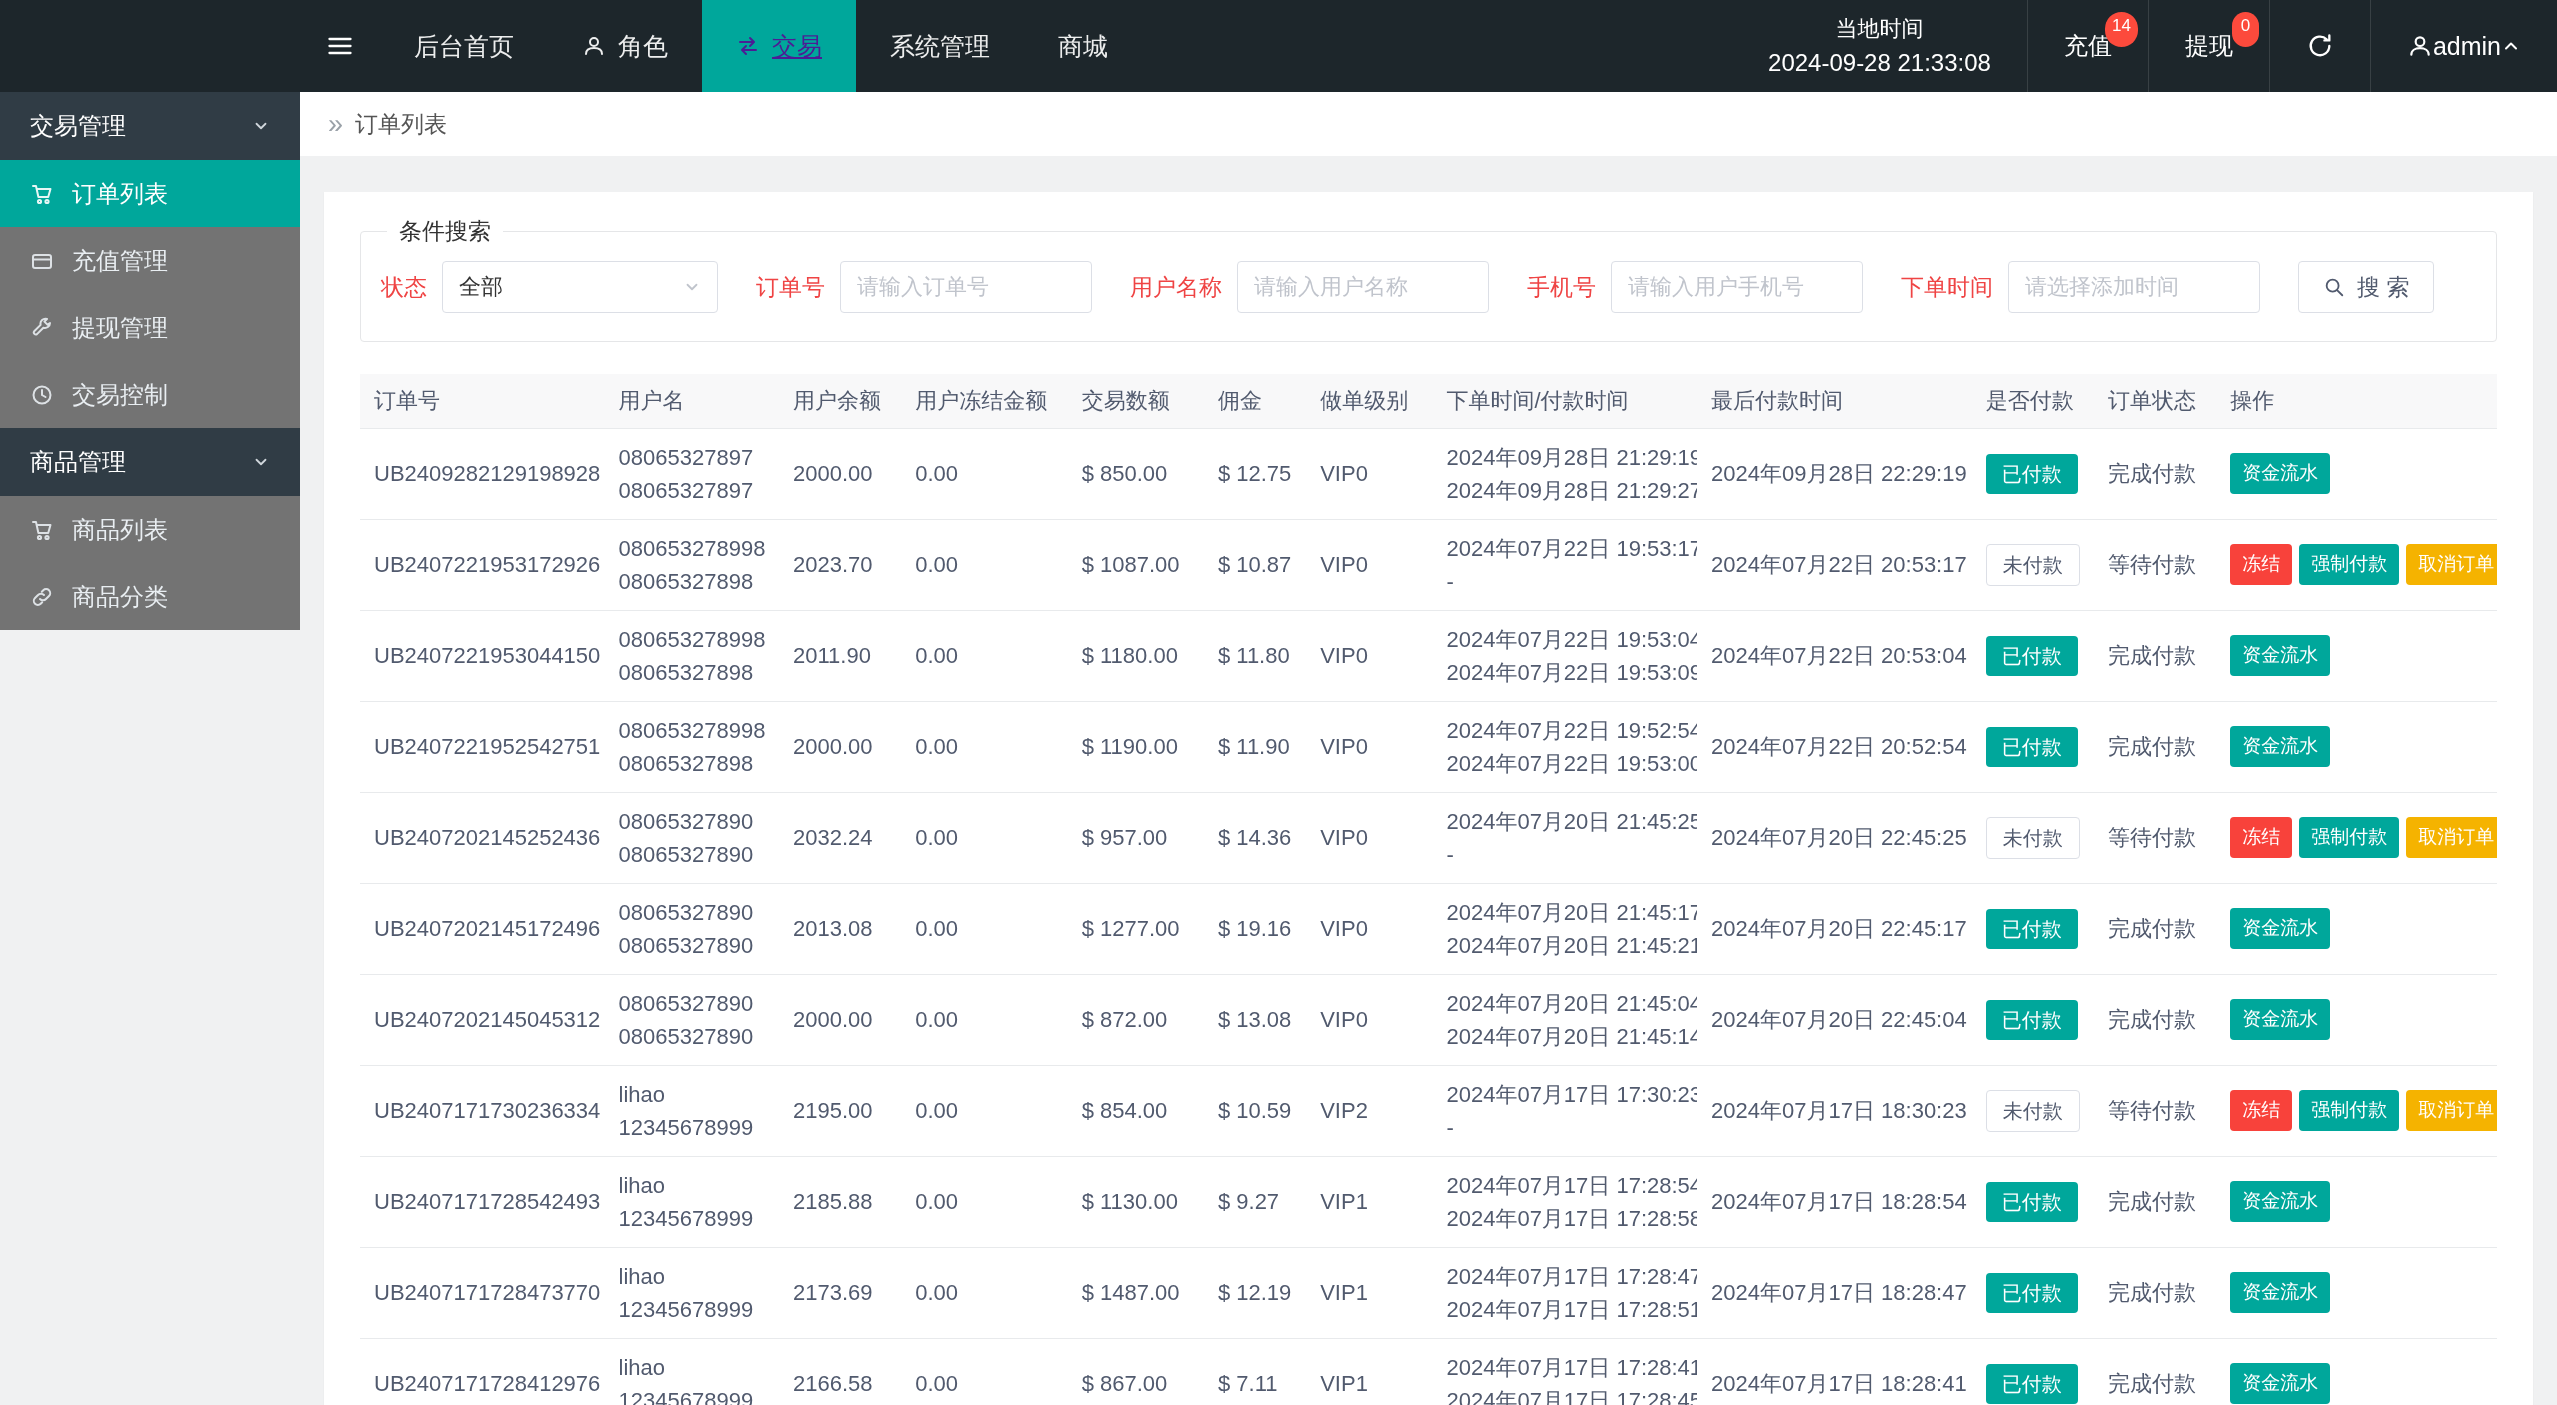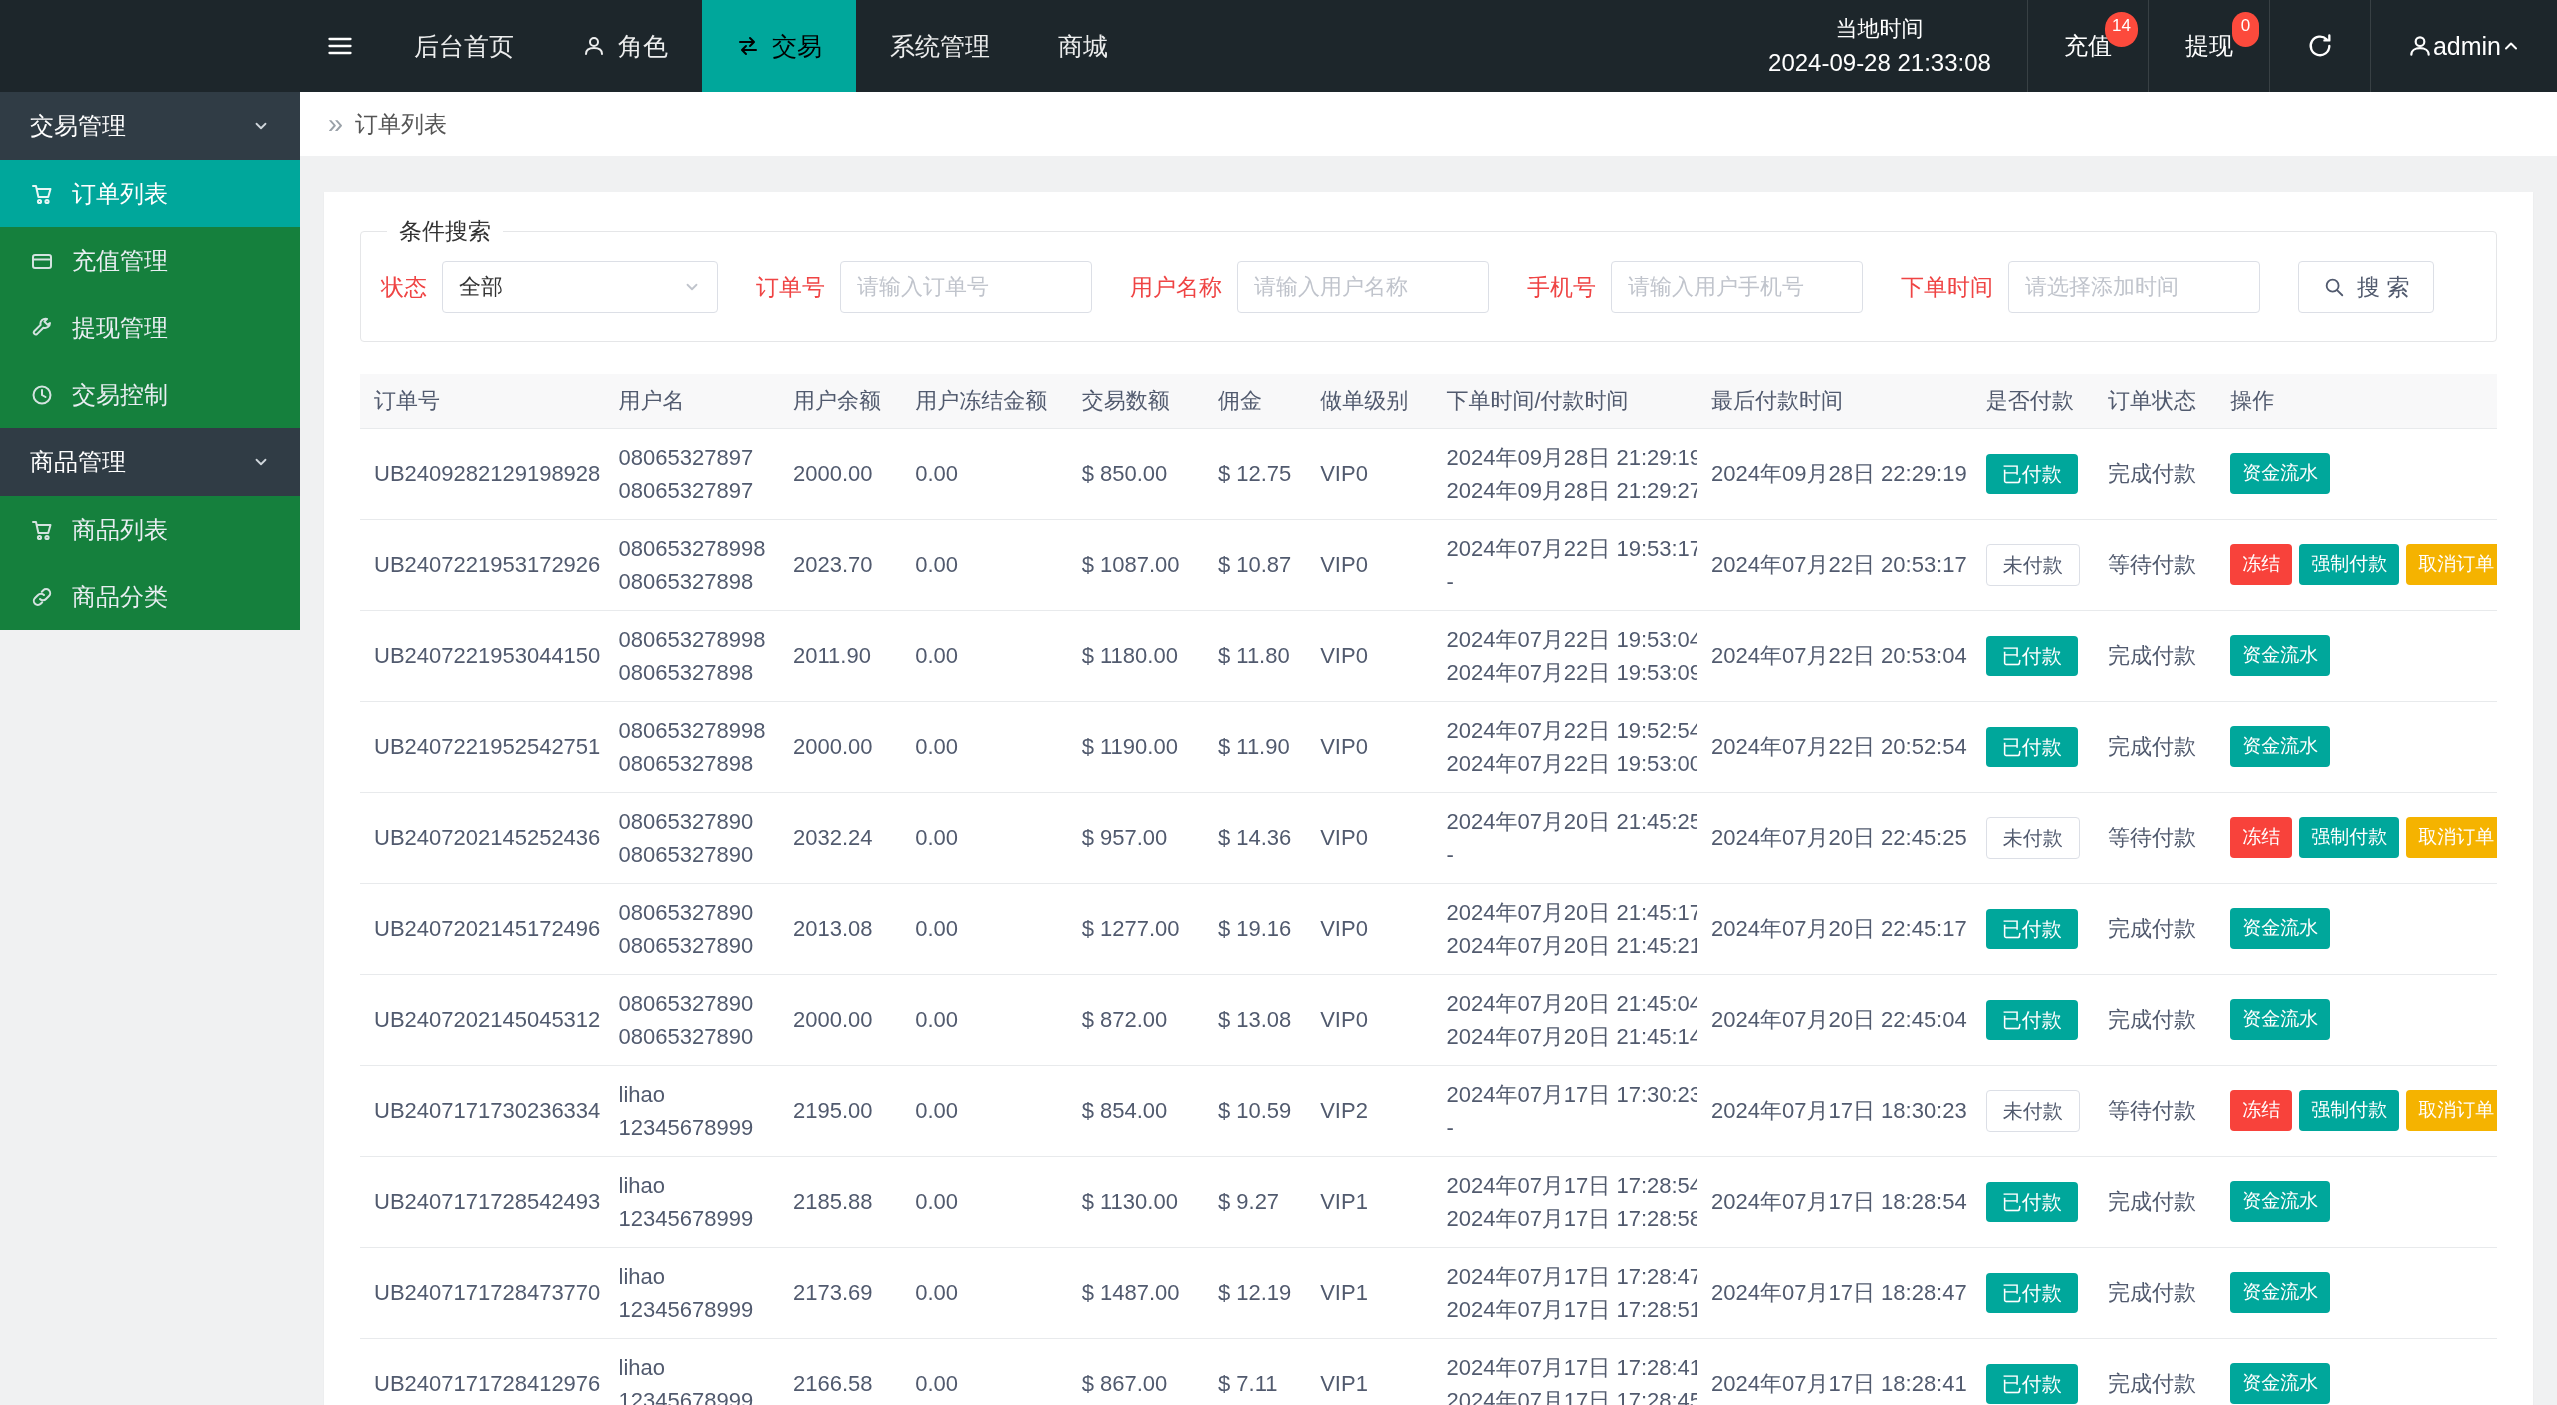--- a/index.html
+++ b/index.html
@@ -23,42 +23,42 @@
     align-items:stretch;color:#fff;
   }
   .nav-left{display:flex;align-items:stretch;}
   .brand-spacer{width:300px;flex:none;}
   .hamburger{display:flex;align-items:center;padding:0 26px;cursor:pointer;}
   .nav-tabs{display:flex;align-items:stretch;}
   .nav-tab{
     display:flex;align-items:center;gap:12px;padding:0 34px;font-size:25px;
     color:rgba(255,255,255,.92);cursor:pointer;text-decoration:none;white-space:nowrap;
   }
-  .nav-tab.active{background:var(--accent);color:#000000;}
+  .nav-tab.active{background:var(--accent);color:#4c1d95;text-decoration:underline;}
   .nav-right{display:flex;align-items:stretch;}
   .time-block{
     display:flex;flex-direction:column;justify-content:center;align-items:center;
     padding:8px 36px;font-size:22px;line-height:1.5;
   }
   .time-block .time-value{font-size:24px;}
   .nav-action{
     position:relative;display:flex;align-items:center;padding:0 36px;font-size:24px;
     border-left:1px solid rgba(255,255,255,.12);cursor:pointer;white-space:nowrap;
   }
   .nav-badge{
     position:absolute;top:12px;right:10px;min-width:27px;height:35px;line-height:27px;
     background:var(--badge);color:#fff;font-size:17px;text-align:center;
     border-radius:999px;padding:0 7px;
   }
   .nav-user{gap:0;font-weight:normal;font-size:25px;}
 
   
   .layout{display:flex;height:1313px;align-items:stretch;}
   .sidebar{width:300px;flex:none;}
-  .menu{background:#15803d;}
+  .menu{background:#737373;}
   .group-header{
     height:68px;display:flex;align-items:center;justify-content:space-between;
     padding:0 30px;background:#303c45;color:#fff;font-size:24px;cursor:pointer;
   }
   .menu-item{
     height:67px;display:flex;align-items:center;gap:18px;padding:0 30px;
     color:#e9eef2;font-size:24px;cursor:pointer;
   }
   .menu-item.active{background:var(--accent);color:#fff;}
   .menu-item .mi-icon{flex:none;opacity:.9;}

